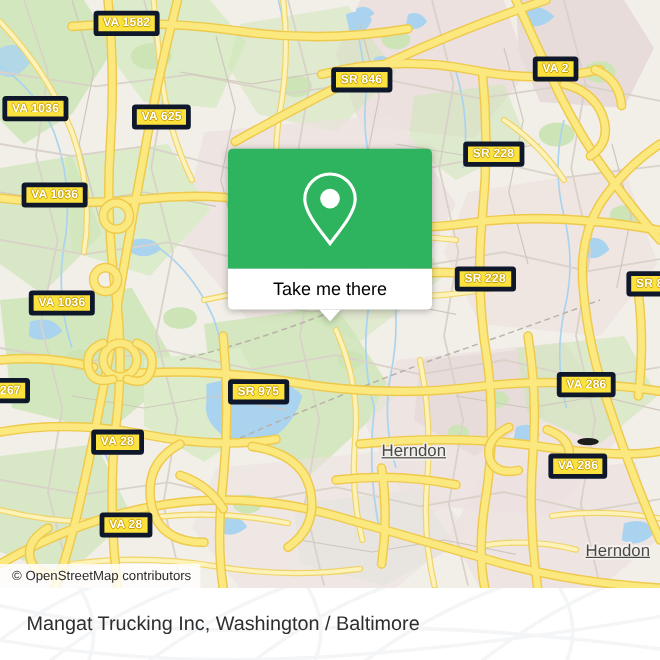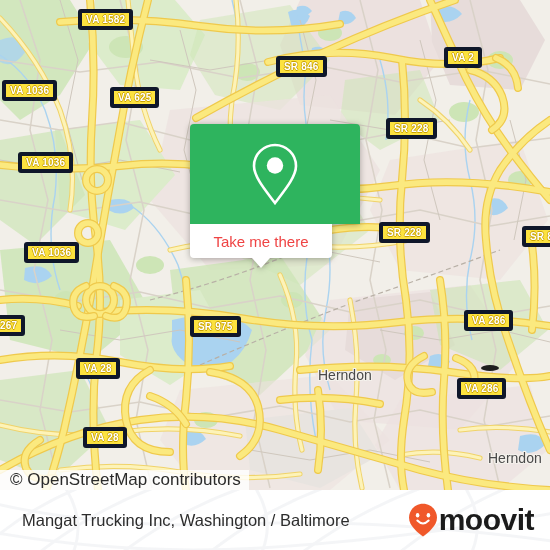--- a/index.html
+++ b/index.html
@@ -64,33 +64,34 @@
     position: absolute;
     color: #4a4a4a;
     font-size: 14px;
     line-height: 16px;
     white-space: nowrap;
     text-shadow:
       -1.2px 0 #f4f1ec, 1.2px 0 #f4f1ec,
       0 -1.2px #f4f1ec, 0 1.2px #f4f1ec,
       -1px -1px #f4f1ec, 1px -1px #f4f1ec,
       -1px 1px #f4f1ec, 1px 1px #f4f1ec;
+    text-decoration: underline;
   }
 
   
   #attribution {
     position: absolute;
     left: 0;
     bottom: 0;
     height: 20px;
     line-height: 20px;
     padding: 0 8px 0 10px;
     background: rgba(255,255,255,0.82);
     color: #2b2b2b;
-    font-size: 17px;
+    font-size: 11px;
     white-space: nowrap;
   }
 
   
   #popup {
     position: absolute;
     left: 190px;
     top: 124px;
     width: 170px;
     filter: drop-shadow(0 1px 3px rgba(0,0,0,0.30));
@@ -98,28 +99,28 @@
   #popup-body {
     width: 170px;
     height: 100px;
     background: #2eb45e;
     border-radius: 4px 4px 0 0;
     display: flex;
     align-items: center;
     justify-content: center;
   }
   #popup-footer {
-    width: 142px;
+    width: 170px;
     height: 34px;
     background: #ffffff;
     border-radius: 0 0 4px 4px;
     display: flex;
     align-items: center;
     justify-content: center;
-    color: #ef4444;
+    color: #000000;
     font-size: 15px;
     position: relative;
   }
   #popup-tail {
     position: absolute;
     left: 50%;
     top: 100%;
     margin-left: -9px;
     width: 0; height: 0;
     border-left: 9px solid transparent;
@@ -464,24 +465,15 @@
         <path d="M-20,10 Q100,40 240,34 Q380,28 560,52"></path>
         <path d="M-20,40 Q120,66 260,58 Q400,50 560,22"></path>
         <path d="M60,-10 Q90,30 70,70"></path>
         <path d="M250,-10 Q280,30 258,70"></path>
         <path d="M460,-10 Q490,30 468,70"></path>
       </g>
     </svg>
 
     <div id="caption">Mangat Trucking Inc, Washington / Baltimore</div>
 
-    <div id="logo">
-      <svg id="logo-mark" width="30" height="34" viewBox="0 0 30 34">
-        <path d="M15 0.8 C7.2 0.8 1 7 1 14.8 C1 23 10.2 30 15 33.4 C19.8 30 29 23 29 14.8 C29 7 22.8 0.8 15 0.8 Z" fill="#f0582a"></path>
-        <ellipse cx="9.6" cy="12.2" rx="1.8" ry="2.3" fill="#ffffff"></ellipse>
-        <ellipse cx="20.4" cy="12.2" rx="1.8" ry="2.3" fill="#ffffff"></ellipse>
-        <path d="M9.4 17.6 Q15 23.4 20.6 17.6" fill="none" stroke="#ffffff" stroke-width="2.1" stroke-linecap="round"></path>
-      </svg>
-      <span id="logo-text">moovit</span>
-    </div>
   </div>
 
 </div>
 
 </body></html>

